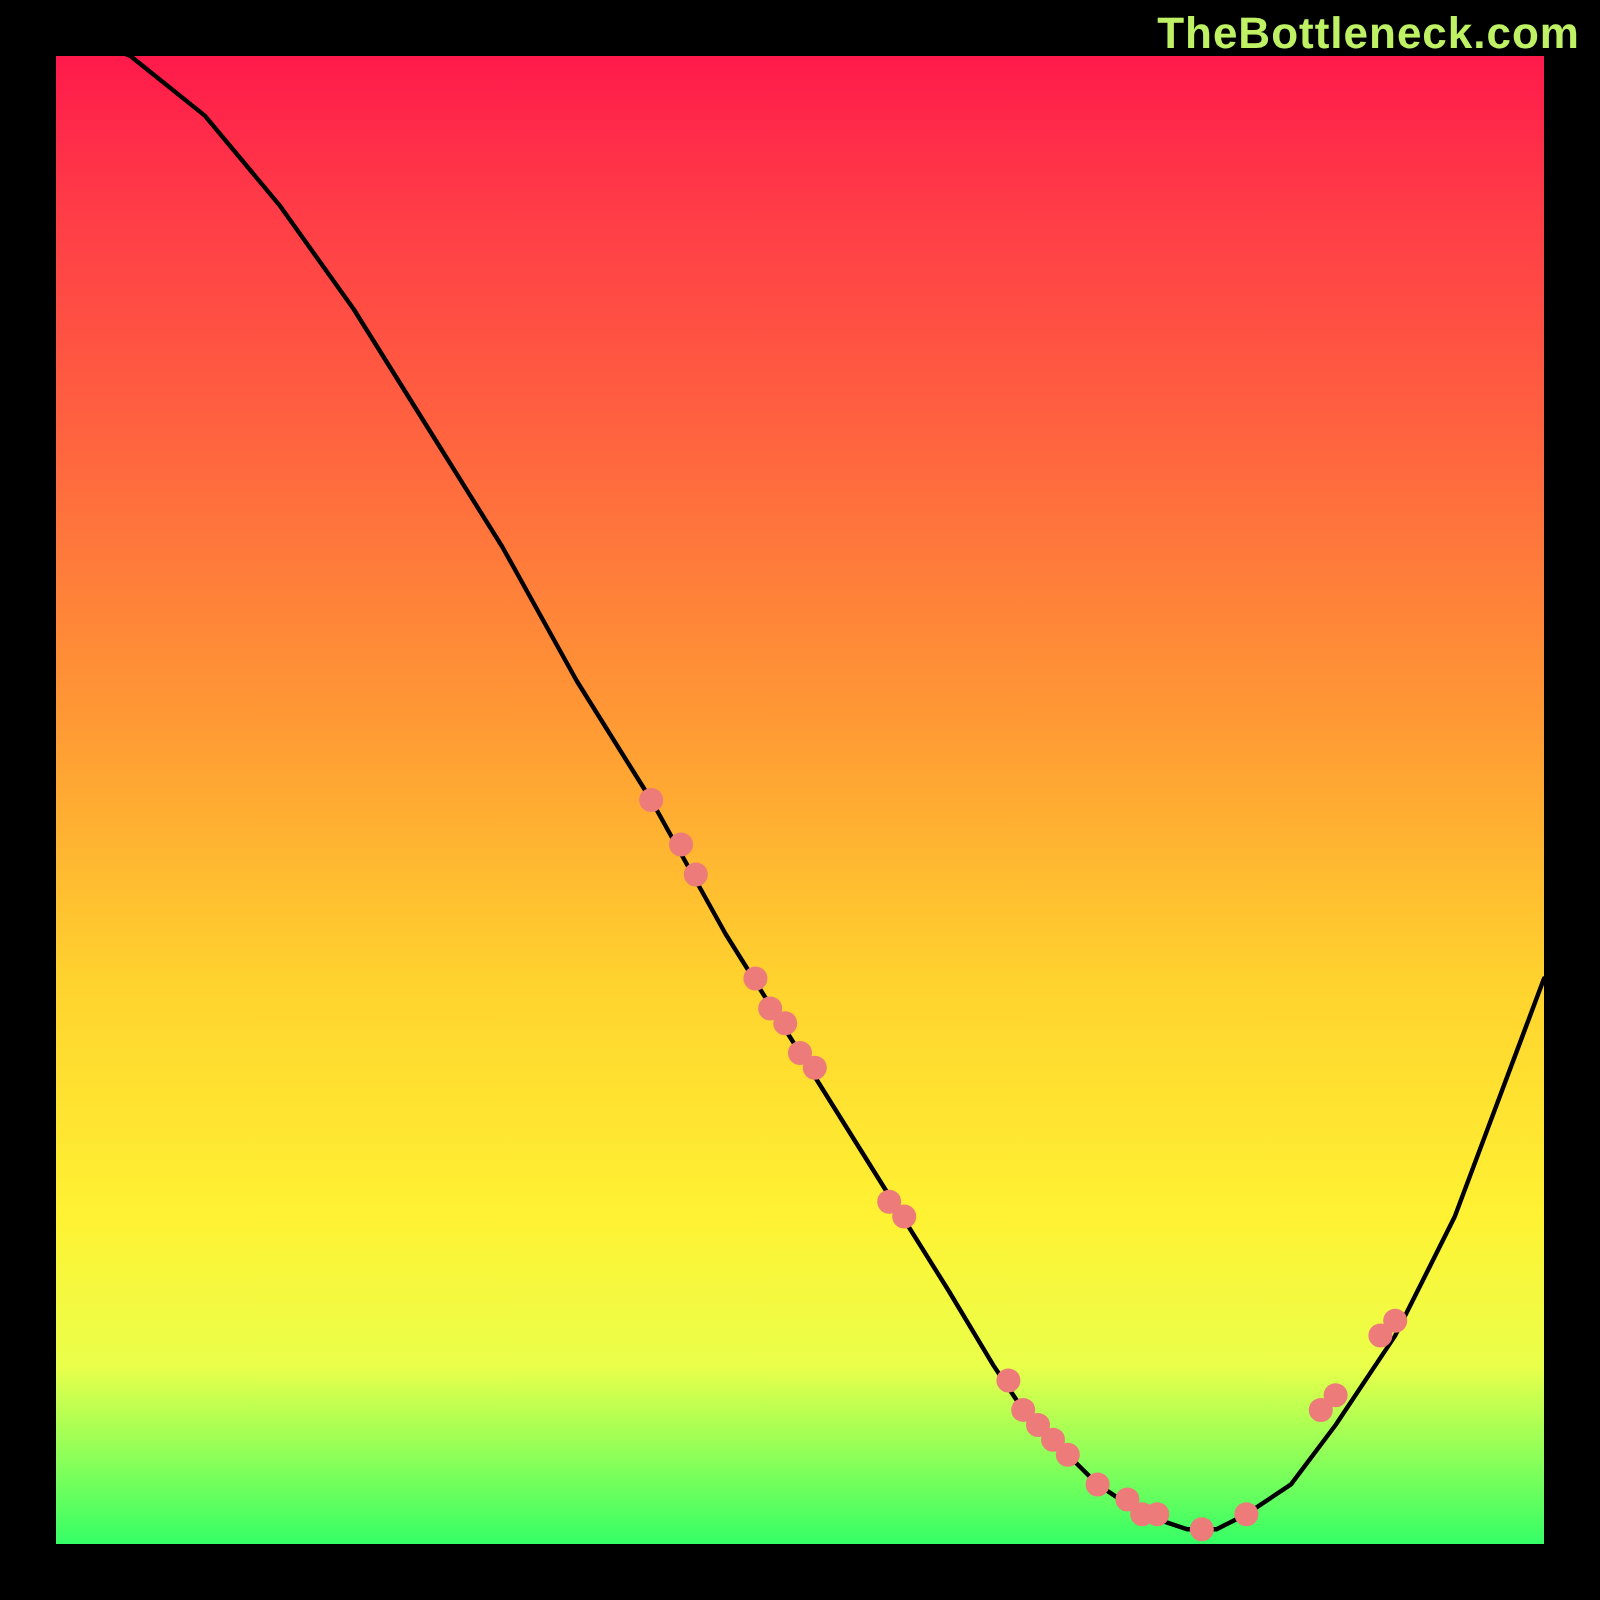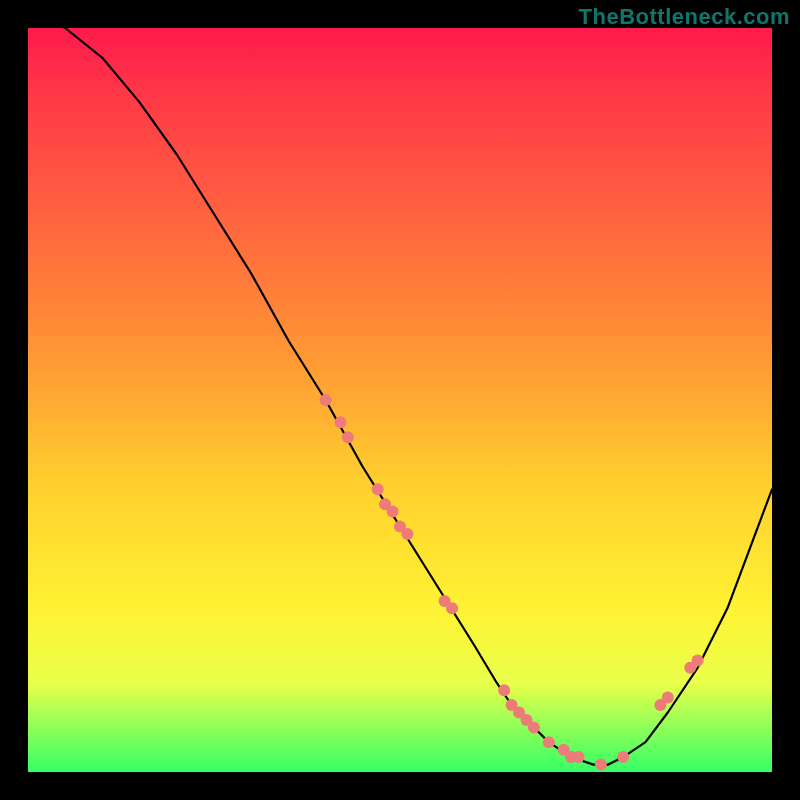--- a/index.html
+++ b/index.html
@@ -14,21 +14,21 @@
   .frame {
     position: relative;
     width: 800px;
     height: 800px;
     background: #000;
   }
   .watermark {
     position: absolute;
     top: 4px;
     right: 10px;
-    color: #0f766e;
+    color: #bef264;
     font-size: 22px;
     font-weight: bold;
     letter-spacing: 0.5px;
     z-index: 5;
   }
   .plot-area {
     position: absolute;
     left: 28px;
     top: 28px;
     width: 744px;

